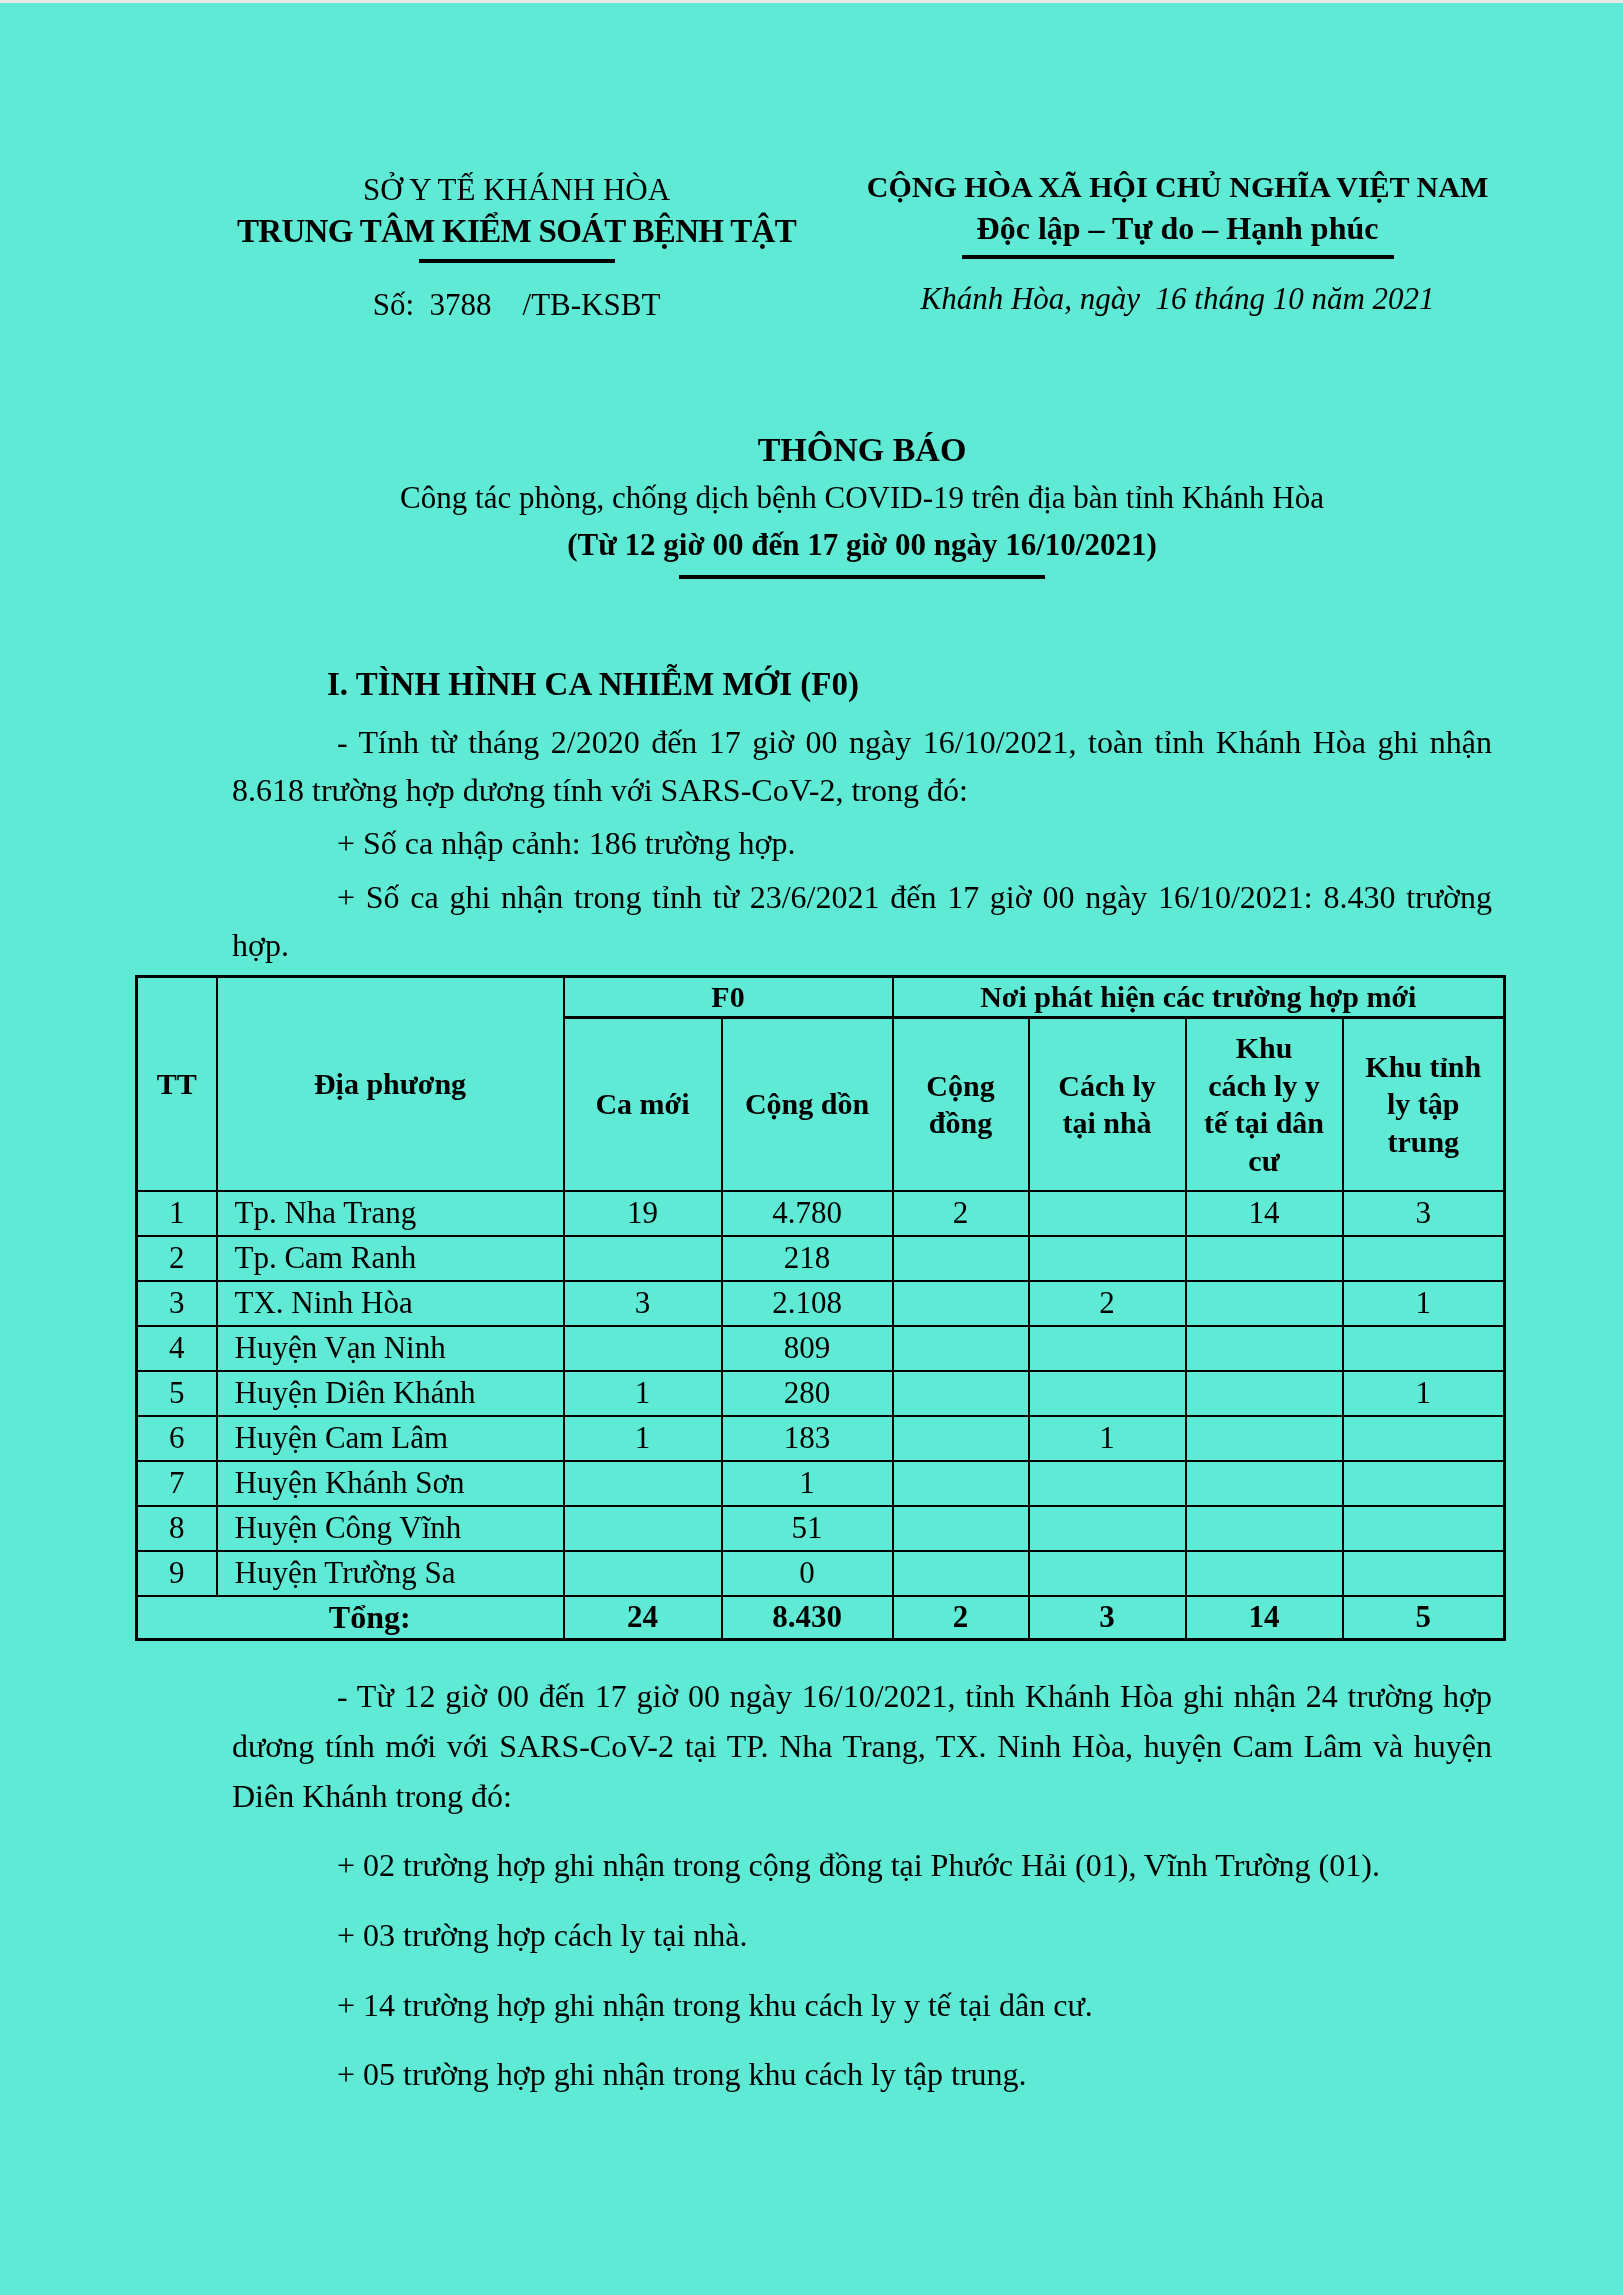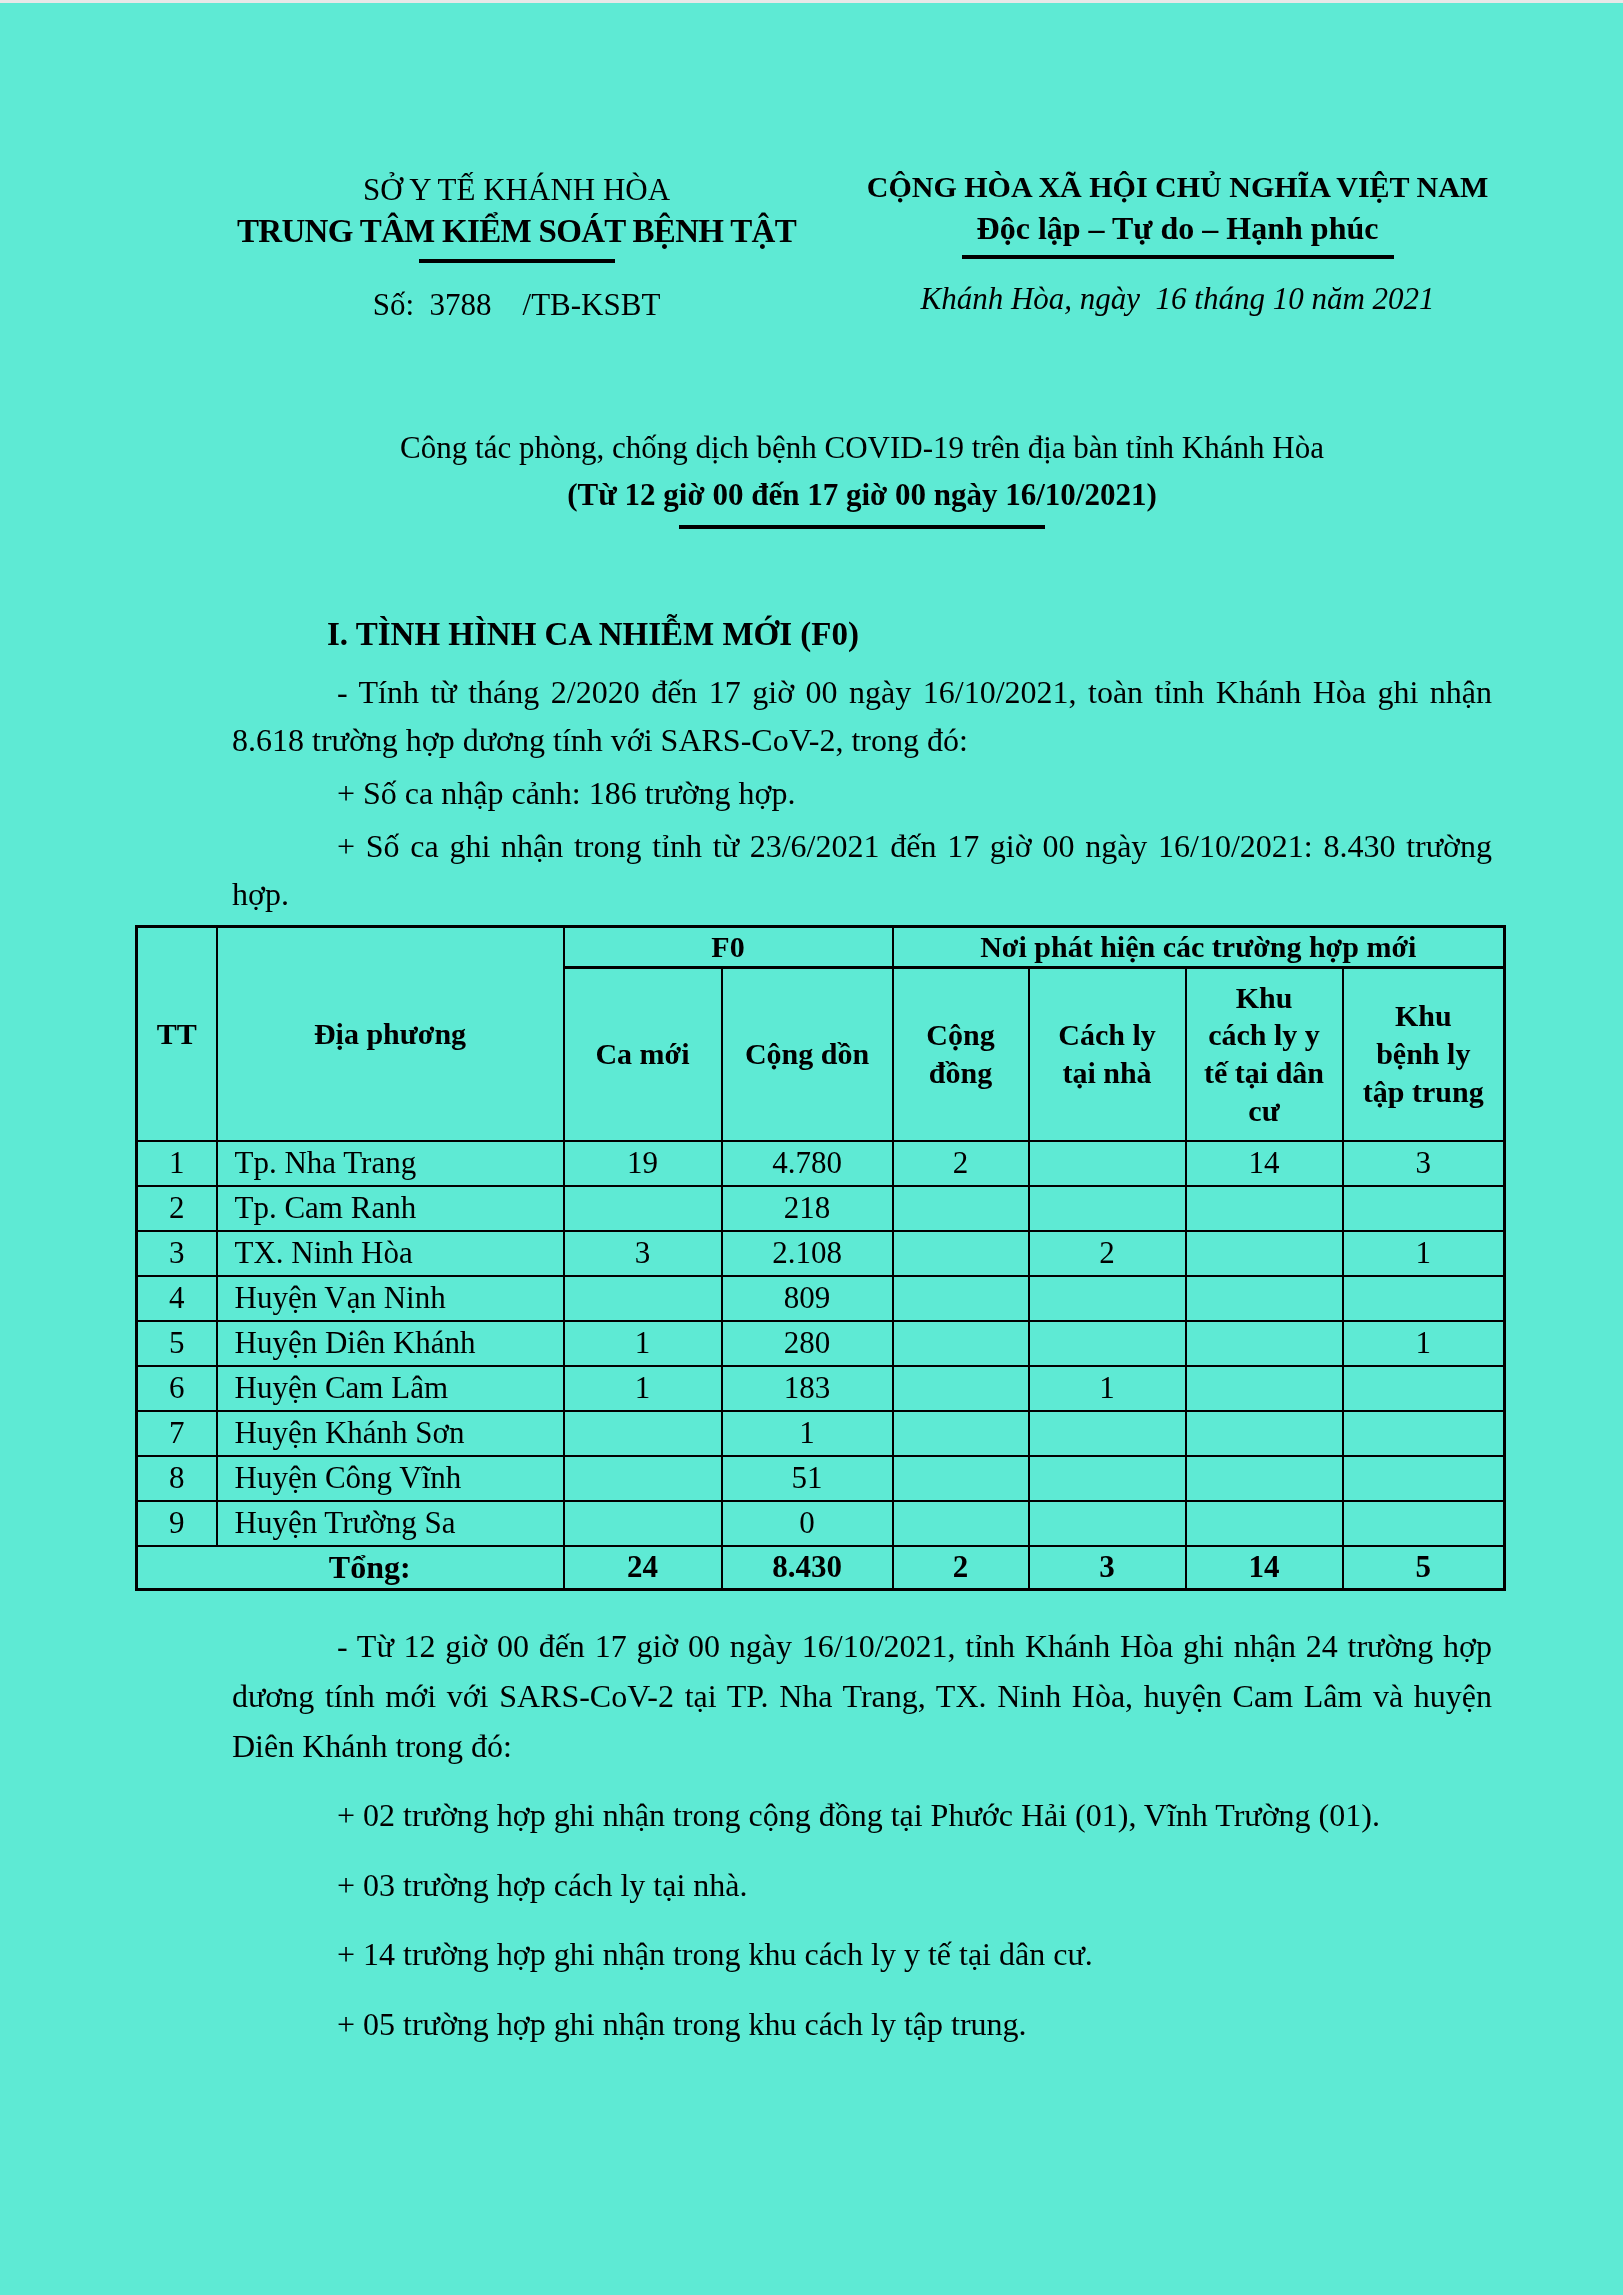--- a/index.html
+++ b/index.html
@@ -78,20 +78,21 @@
       <div class="l1">CỘNG HÒA XÃ HỘI CHỦ NGHĨA VIỆT NAM</div>
       <div class="l2">Độc lập – Tự do – Hạnh phúc</div>
       <div class="rule-right"></div>
       <div class="place-date keep-sp">Khánh Hòa, ngày  16 tháng 10 năm 2021</div>
     </div>
   </div>
 
   <div class="doc">
 
     <div class="title">
+      <div class="t1">THÔNG BÁO</div>
       <div class="t2">Công tác phòng, chống dịch bệnh COVID-19 trên địa bàn tỉnh Khánh Hòa</div>
       <div class="t3">(Từ 12 giờ 00 đến 17 giờ 00 ngày 16/10/2021)</div>
       <div class="rule-title"></div>
     </div>
 
     <div class="sec-heading">I. TÌNH HÌNH CA NHIỄM MỚI (F0)</div>
     <p class="p">- Tính từ tháng 2/2020 đến 17 giờ 00 ngày 16/10/2021, toàn tỉnh Khánh Hòa ghi nhận 8.618 trường hợp dương tính với SARS-CoV-2, trong đó:</p>
     <p class="p">+ Số ca nhập cảnh: 186 trường hợp.</p>
     <p class="p">+ Số ca ghi nhận trong tỉnh từ 23/6/2021 đến 17 giờ 00 ngày 16/10/2021: 8.430 trường hợp.</p>
 
@@ -112,21 +113,21 @@
           <th rowspan="2">Địa phương</th>
           <th colspan="2" class="gline">F0</th>
           <th colspan="4" class="gline">Nơi phát hiện các trường hợp mới</th>
         </tr>
         <tr class="sub">
           <th>Ca mới</th>
           <th>Cộng dồn</th>
           <th>Cộng đồng</th>
           <th>Cách ly tại nhà</th>
           <th>Khu cách ly y tế tại dân cư</th>
-          <th>Khu bệnh ly tập trung</th>
+          <th>Khu tỉnh ly tập trung</th>
         </tr>
       </thead>
       <tbody>
           <tr>
             <td>1</td>
             <td class="dp">Tp. Nha Trang</td>
             <td>19</td>
             <td>4.780</td>
             <td>2</td>
             <td></td>

